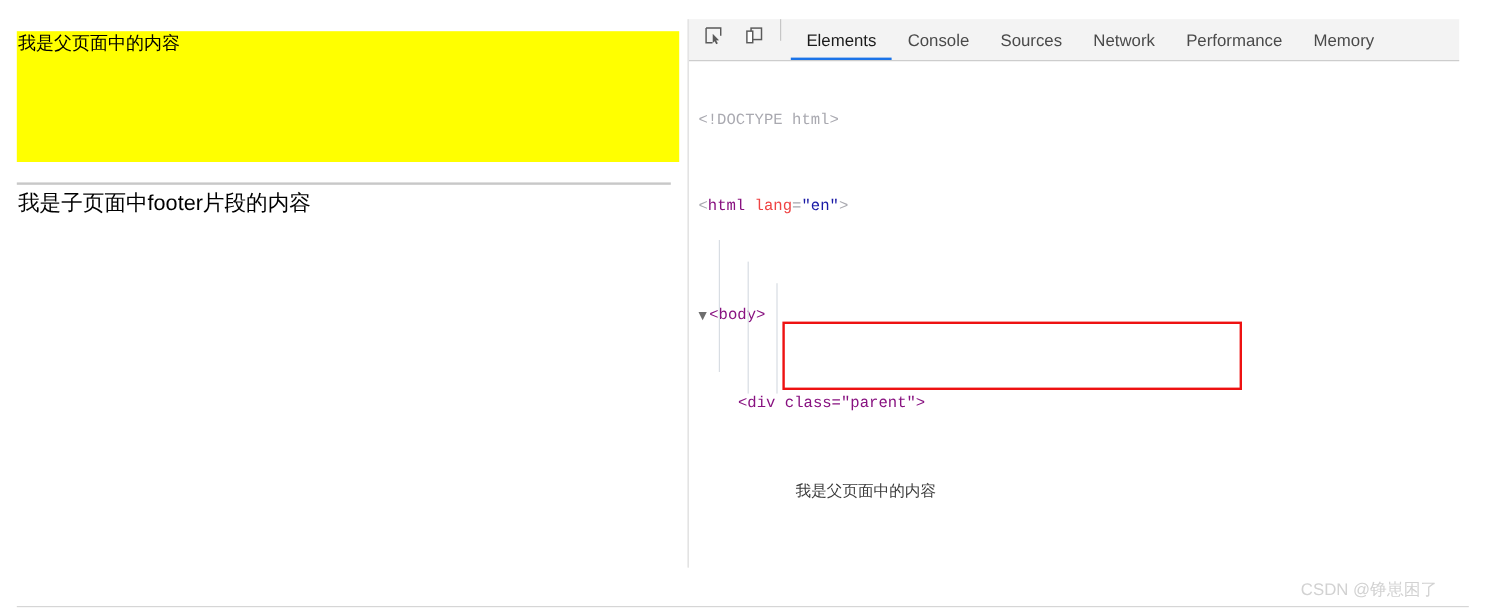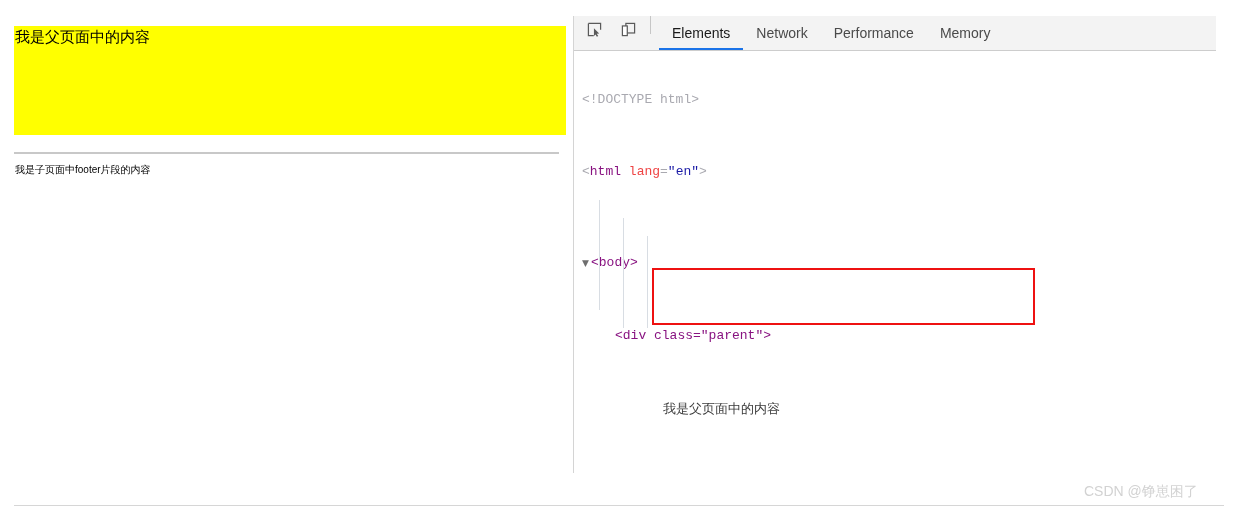--- a/index.html
+++ b/index.html
@@ -48,21 +48,21 @@
     width: 545px;
     height: 0;
     border: 0;
     border-top: 2px solid #c8c8c8;
   }
   #footer-block-text {
     position: absolute;
     left: 15px;
     top: 160px;
     font-family: "Liberation Sans", sans-serif;
-    font-size: 10px;
+    font-size: 18px;
     line-height: 19px;
     color: #000000;
     white-space: nowrap;
   }
 
   
   #pane-divider {
     position: absolute;
     left: 573px;
     top: 16px;
@@ -217,20 +217,22 @@
       </svg>
     </button>
     <button class="tb-icon-btn">
       <svg width="15" height="15" viewBox="0 0 16 16">
         <rect x="5.2" y="1.5" width="9.3" height="10.2" fill="none" stroke="#5a5a5a" stroke-width="1.3"></rect>
         <rect x="1.5" y="4.2" width="5.2" height="10.3" fill="#ffffff" stroke="#5a5a5a" stroke-width="1.3"></rect>
       </svg>
     </button>
     <div class="tb-sep"></div>
     <div class="dt-tab active">Elements</div>
+    <div class="dt-tab">Console</div>
+    <div class="dt-tab">Sources</div>
     <div class="dt-tab">Network</div>
     <div class="dt-tab">Performance</div>
     <div class="dt-tab">Memory</div>
   </div>
 
   <div id="dom-tree">
 
     <div class="dom-row"><span class="doctype">&lt;!DOCTYPE html&gt;</span></div>
 
     <div class="dom-row"><span class="br">&lt;</span><span class="tw">html</span><span class="an"> lang</span><span class="br">=</span><span class="av">"en"</span><span class="br">&gt;</span></div>

